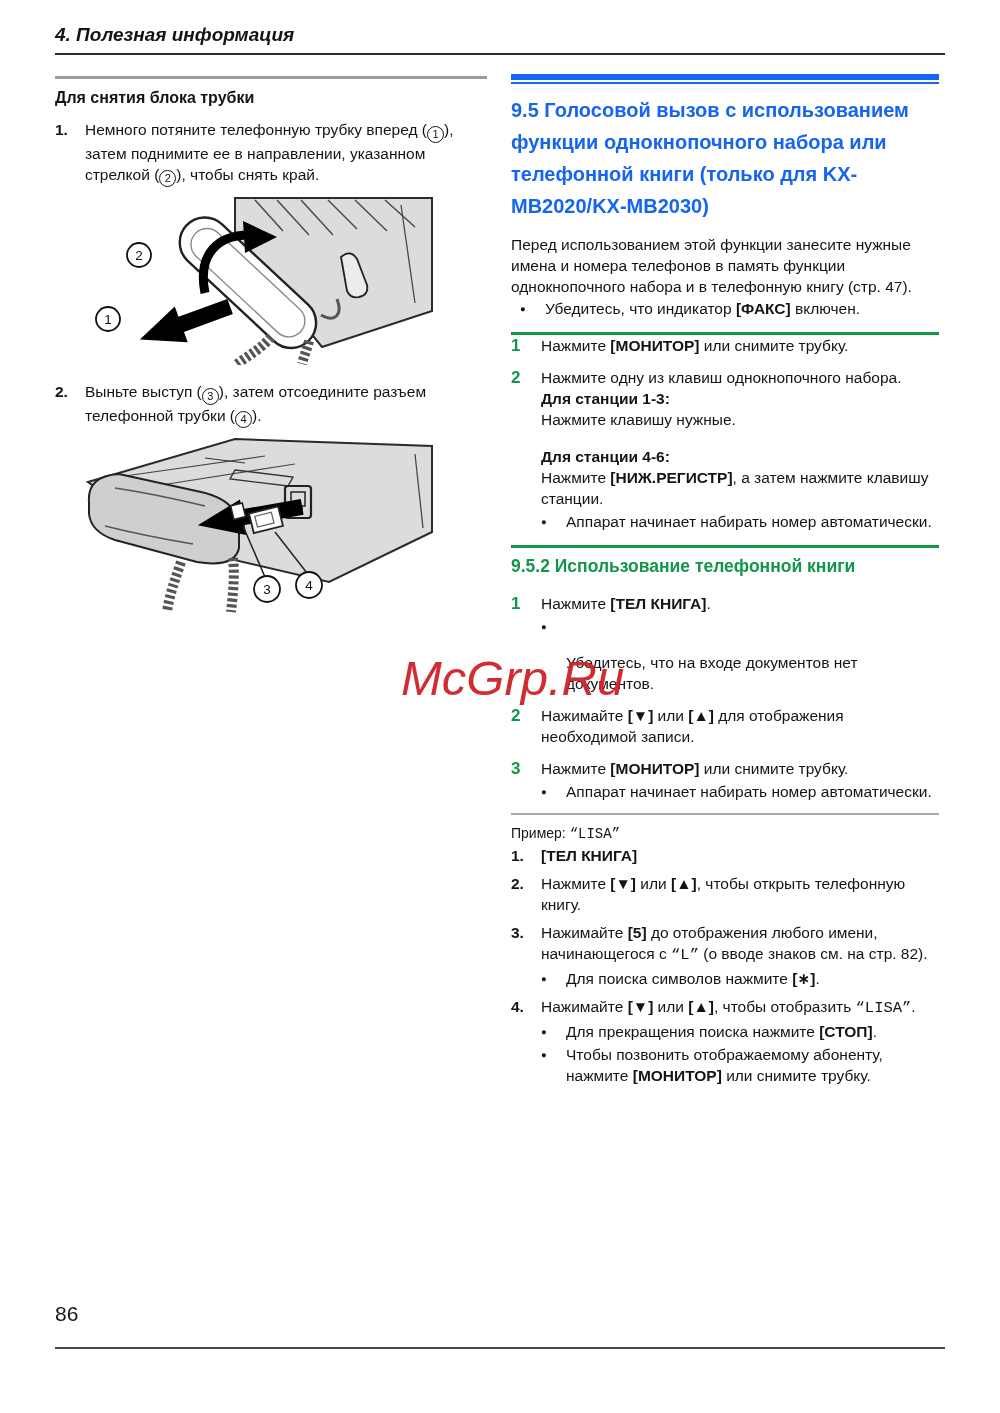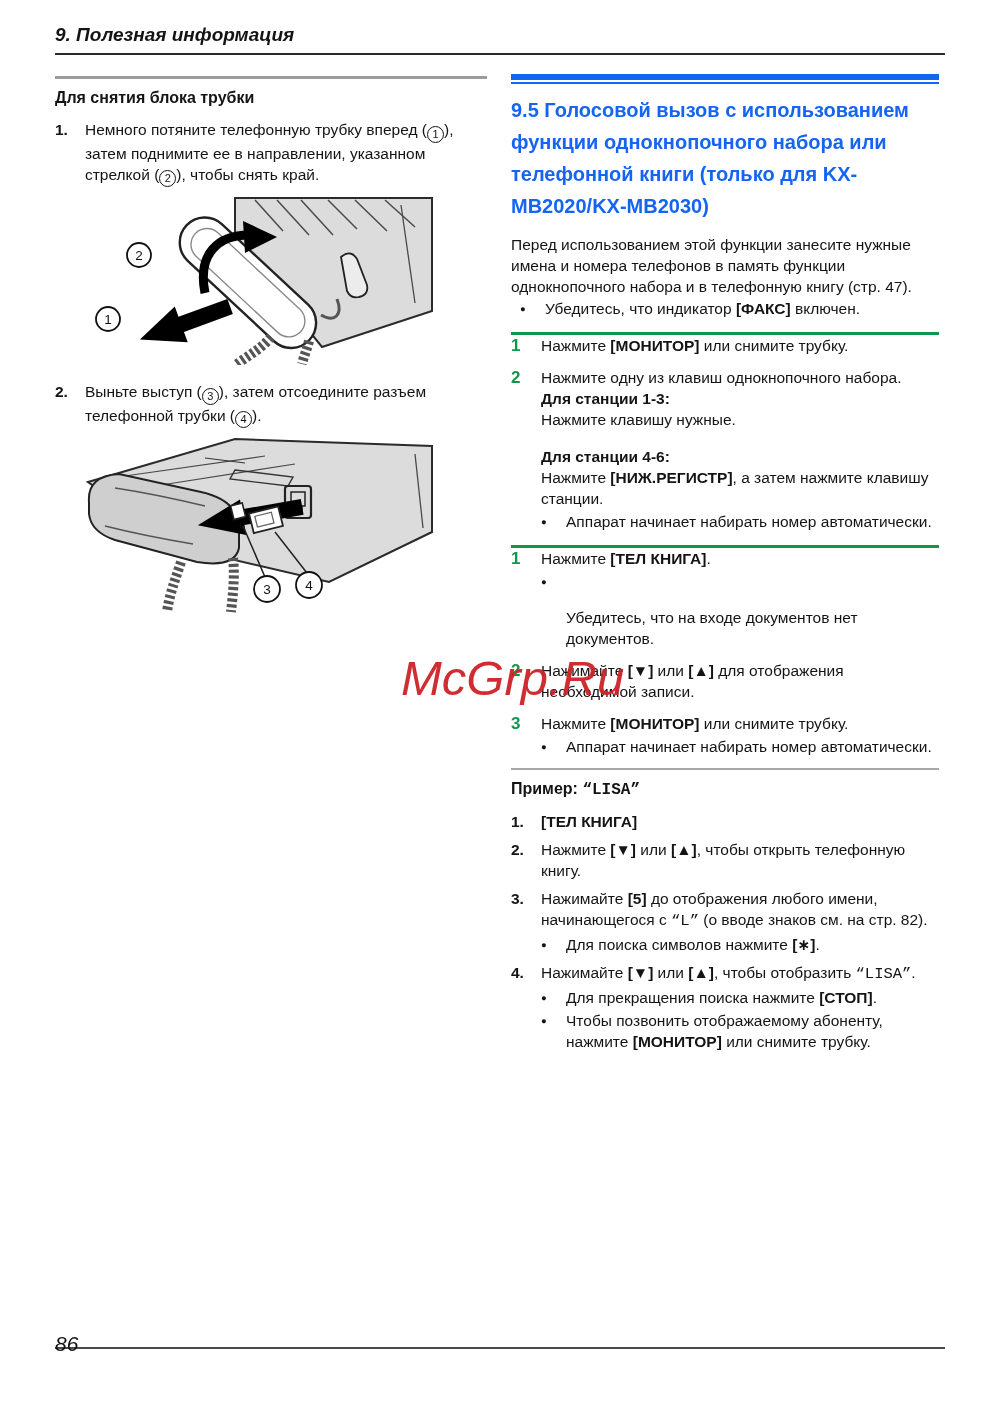--- a/index.html
+++ b/index.html
@@ -15,21 +15,21 @@
     font-family:"Liberation Sans","DejaVu Sans",sans-serif;color:var(--ink);
     overflow:hidden;margin:0 auto;
   }
   
   .header{
     position:absolute;left:55px;right:55px;top:24px;
     border-bottom:2px solid #2a2a2a;padding-bottom:7px;
     font-size:19px;font-weight:bold;font-style:italic;
   }
   .footer-rule{position:absolute;left:55px;right:55px;top:1347px;border-top:2px solid #4a4a4a;}
-  .page-number{position:absolute;left:55px;top:1332px;font-size:21px;font-style:italic;}
+  .page-number{position:absolute;left:55px;top:1302px;font-size:21px;}
   
   .columns{position:absolute;left:55px;top:68px;width:890px;display:flex;gap:24px;}
   .col-left{width:432px;}
   .col-right{width:428px;}
   
   .rule-gray3{height:3px;background:var(--gray-rule);margin:8px 0 10px;}
   .rule-gray2{height:2px;background:#a8a8a8;margin:4px 0 8px;}
   .blue-double{border-top:6px solid var(--blue);border-bottom:2px solid var(--blue);height:2px;margin:6px 0 10px;}
   .green-rule{height:3px;background:var(--green);margin-top:13px;}
   
@@ -54,38 +54,38 @@
   .green-heading{color:var(--green);font-size:17.5px;line-height:24px;font-weight:bold;margin:6px 0 15px;}
   .gstep{display:flex;font-size:15.5px;line-height:21px;margin-bottom:11px;}
   .gnum{width:30px;flex:none;color:var(--green);font-weight:bold;font-size:17px;}
   .gtext{flex:1;}
   .station-heading{font-weight:bold;}
   .spaced{margin-top:16px;}
   .key{font-weight:bold;}
   .mono{font-family:"Liberation Mono","DejaVu Sans Mono",monospace;}
   .search{margin-top:2px;}
   .search-heading{font-weight:bold;font-size:15.5px;line-height:21px;}
-  .search-example{font-weight:bold;font-size:16px;line-height:21px;margin-bottom:10px;}
+  .search-example{font-weight:normal;font-size:14px;line-height:21px;}
   .sitem{display:flex;font-size:15.5px;line-height:21px;margin-bottom:7px;}
   .snum{width:30px;flex:none;font-weight:bold;}
   .stext{flex:1;}
   
   .watermark{
     position:absolute;left:401px;top:650px;z-index:5;
     font-size:49px;font-style:italic;color:var(--red);white-space:nowrap;opacity:.95;
   }
   svg text{font-family:"Liberation Sans","DejaVu Sans",sans-serif;fill:#111;}
 </style>
 </head>
 <body>
 
 <div class="page">
 
   <div class="header">
-    <span>9. Полезная информация</span>
+    <span>4. Полезная информация</span>
   </div>
 
   <div class="columns">
 
     <div class="col-left">
       <div class="rule-gray3"></div>
       <div class="lheading">Для снятия блока трубки</div>
 
       <div class="lstep">
         <span class="lstep-num">1.</span>
@@ -211,20 +211,21 @@
             <span>Нажмите </span><span class="key">[НИЖ.РЕГИСТР]</span><span>, а затем нажмите клавишу станции.</span>
           </div>
           <div class="bullet inner">
             <span class="dot">●</span>
             <div class="btext">Аппарат начинает набирать номер автоматически.</div>
           </div>
         </div>
       </div>
 
       <div class="green-rule"></div>
+      <h3 class="green-heading">9.5.2 Использование телефонной книги</h3>
 
       <div class="gstep">
         <span class="gnum">1</span>
         <div class="gtext">
           <div>
             <span>Нажмите </span><span class="key">[ТЕЛ КНИГА]</span><span>.</span>
           </div>
           <div class="bullet inner">
             <span class="dot">●</span>
             <div class="btext narrow">Убедитесь, что на входе документов нет документов.</div>

